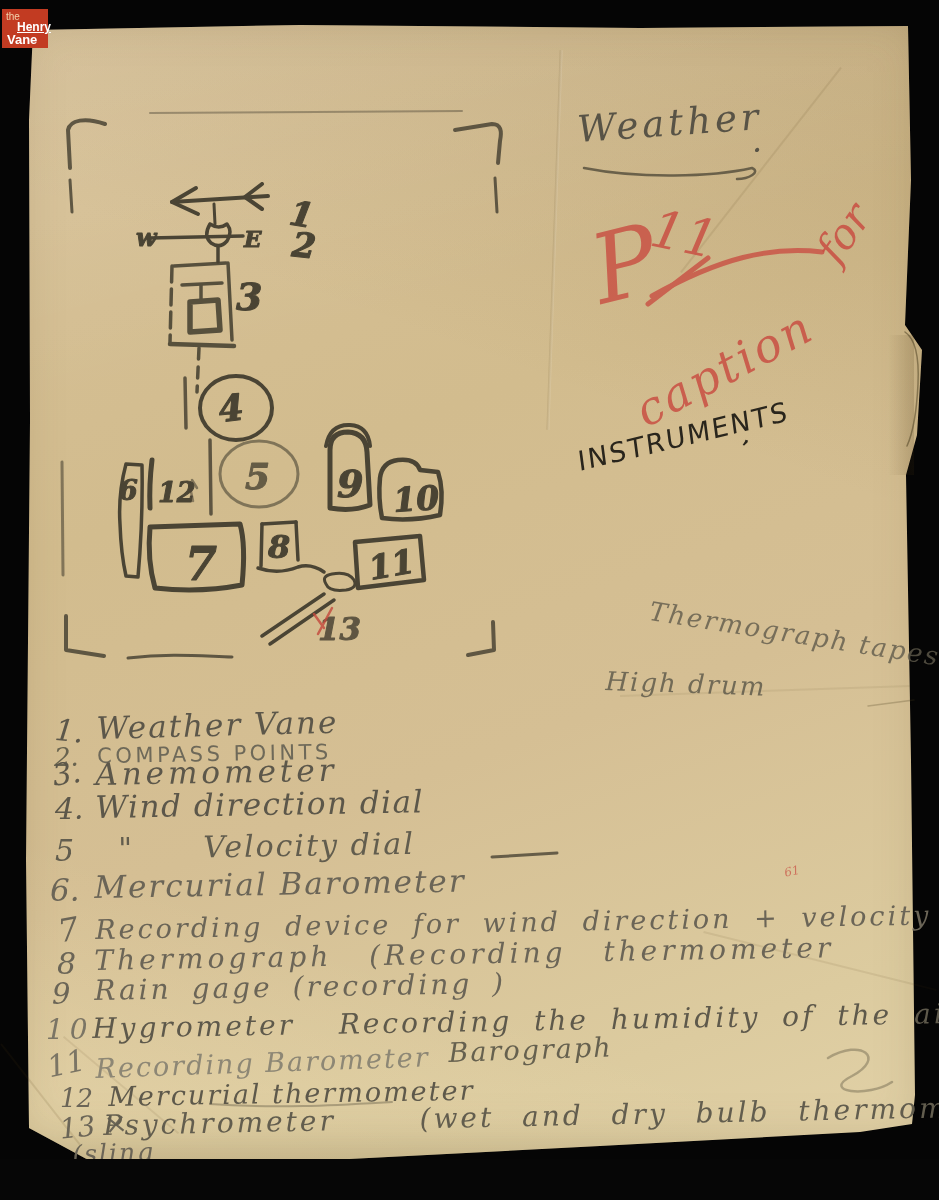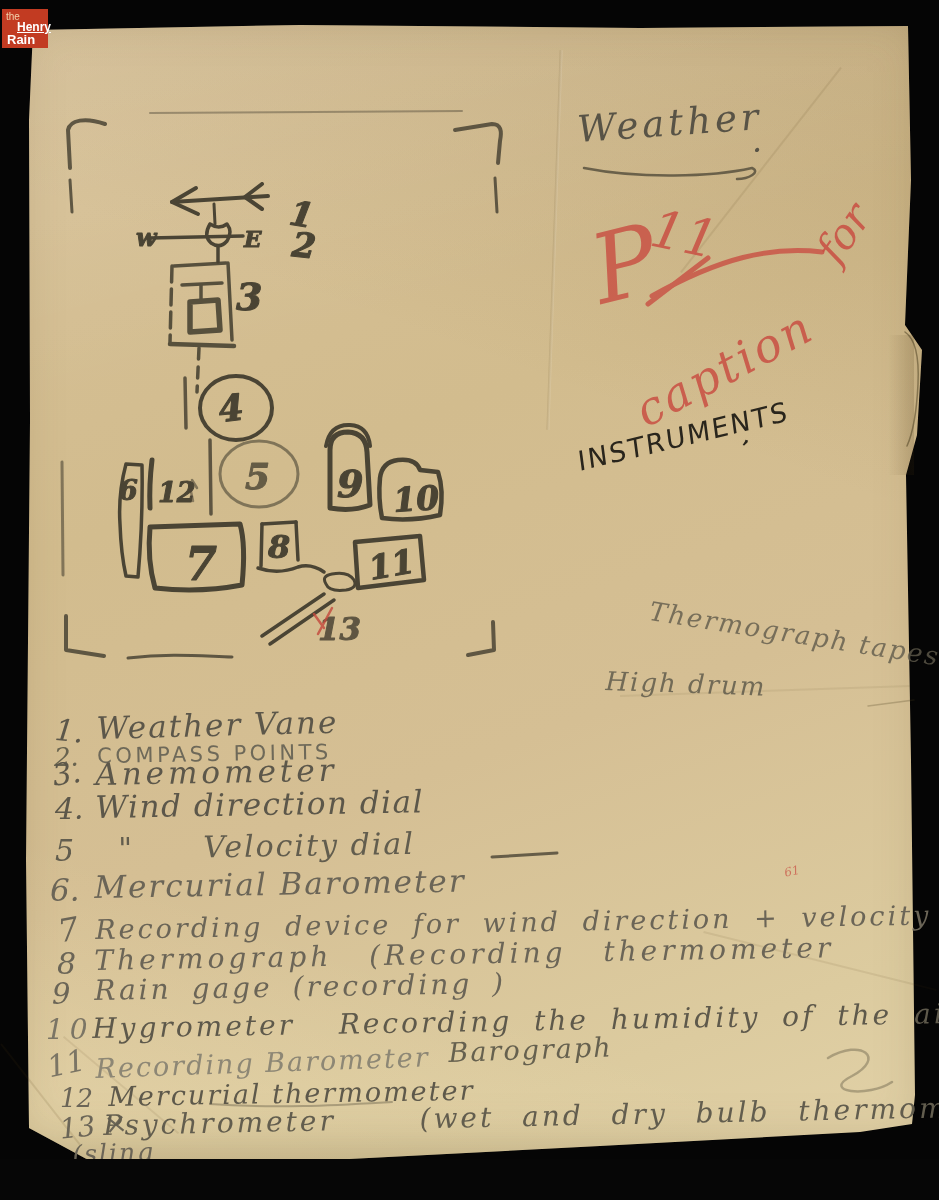--- a/index.html
+++ b/index.html
@@ -44,21 +44,21 @@
   <div class="crease" style="left:760px;top:40px;width:2px;height:260px;background:rgba(80,60,20,.10);transform:rotate(38deg);"></div>
   <div class="crease" style="left:888px;top:335px;width:26px;height:140px;background:linear-gradient(to right,rgba(0,0,0,0),rgba(70,50,15,.16));"></div>
   <div class="crease" style="left:620px;top:690px;width:290px;height:2px;background:rgba(80,60,20,.08);transform:rotate(-2deg);"></div>
   <div class="crease" style="left:40px;top:1030px;width:2px;height:130px;background:rgba(80,60,20,.12);transform:rotate(-38deg);"></div>
   <div class="crease" style="left:120px;top:1010px;width:2px;height:150px;background:rgba(80,60,20,.09);transform:rotate(-50deg);"></div>
   <div class="crease" style="left:700px;top:960px;width:240px;height:2px;background:rgba(80,60,20,.09);transform:rotate(14deg);"></div>
 
   <div id="logo">
     <span class="the">the</span>
     <span class="henry">Henry</span>
-    <span class="ford">Rain</span>
+    <span class="ford">Vane</span>
   </div>
 
   <svg id="sketch" width="939" height="1200" viewBox="0 0 939 1200">
     <g stroke="#4a4434" fill="none" stroke-linecap="round" stroke-linejoin="round">
 
       <g stroke-width="4" opacity=".85">
         <path d="M105,124 C85,117 70,120 68,130 L70,168"></path>
         <path d="M70,180 L72,212" stroke-width="3"></path>
         <path d="M62,462 L63,575" stroke-width="3" opacity=".7"></path>
         <path d="M455,130 L492,124 C501,124 502,131 500,141 L498,163"></path>

